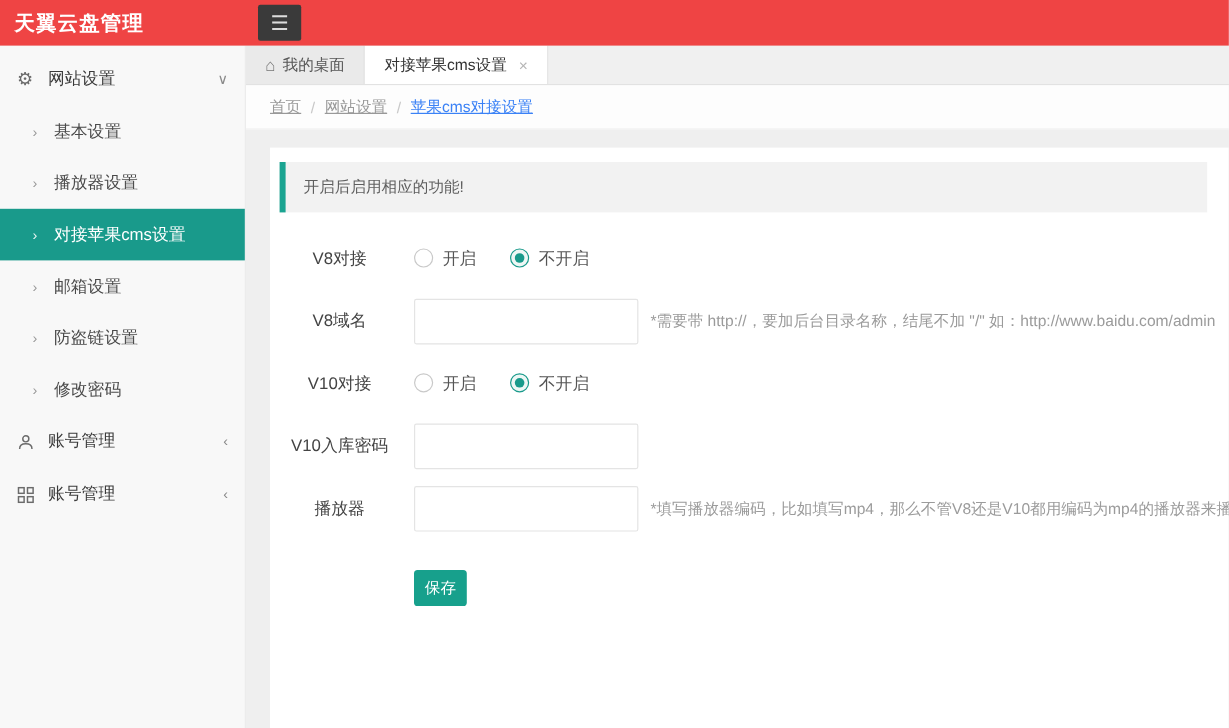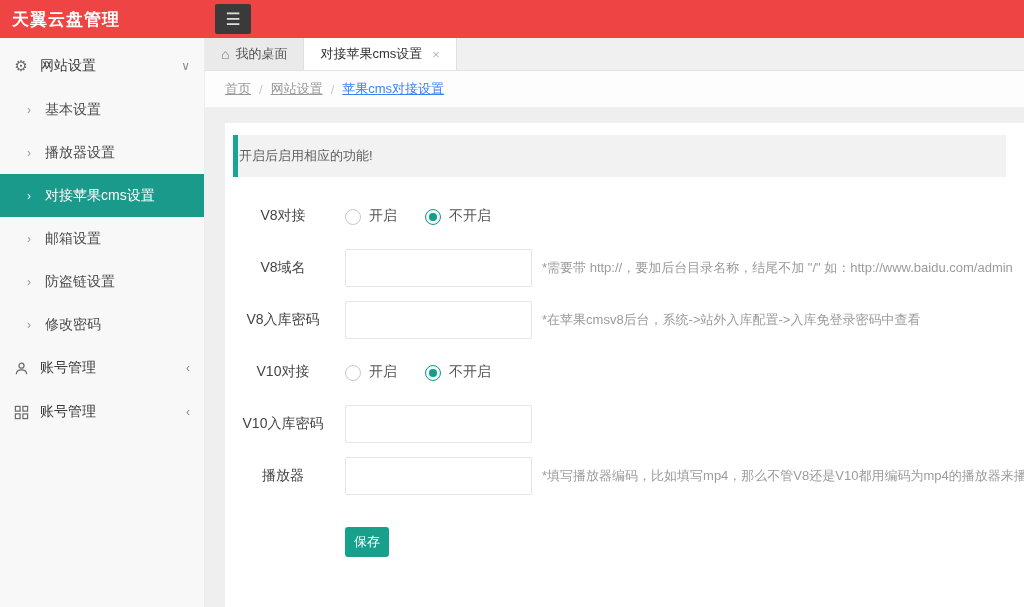--- a/index.html
+++ b/index.html
@@ -44,35 +44,35 @@
     display:flex; align-items:center; padding-left:20px; font-size:13px; }
   .crumb { color:#999; cursor:pointer;text-decoration:underline; }
   .crumb.current { color:#3b82f6; cursor:default; }
   .crumb-sep { color:#c8c8c8; margin:0 8px; }
 
   .content { position:absolute; top:71px; left:0; right:0; bottom:0;
     background:#efefef; padding:14px 0 0 20px; overflow:hidden; }
   .panel { background:#fff; min-height:100%; padding:12px 18px 20px 8px; }
 
   .notice { background:#f2f2f2; border-left:5px solid #1aa491;
-    height:42px; display:flex; align-items:center; padding-left:1px;
+    height:42px; display:flex; align-items:center; padding-left:15px;
     color:#5f5f5f; font-size:13px; }
 
   
   .form { margin-top:20px; }
   .form-row { display:flex; align-items:center; margin-bottom:14px; height:38px; }
   .form-label { width:100px; text-align:center; margin-right:12px;
     font-size:14px; color:#444; flex:none; }
   .text-input { width:187px; height:38px; border:1px solid #e4e4e4;
     border-radius:2px; background:#fff; outline:none; padding:0 10px;
     font-size:14px; color:#333; flex:none; }
   .help { margin-left:10px; font-size:13px; color:#9b9b9b; white-space:nowrap; }
 
   .radio-group { display:flex; align-items:center; }
-  .radio-opt { display:flex; align-items:flex-end; margin-right:28px; cursor:pointer; }
+  .radio-opt { display:flex; align-items:flex-start; margin-right:28px; cursor:pointer; }
   .radio-circle { width:16px; height:16px; border-radius:50%;
     border:1px solid #c9c9c9; background:#fff; margin-right:8px;
     display:flex; align-items:center; justify-content:center; flex:none; }
   .radio-opt.checked .radio-circle { border-color:#199a8b; background:#eef7f5; }
   .radio-dot { width:8px; height:8px; border-radius:50%; background:#199a8b; }
   .radio-label { font-size:14px; color:#555; }
 
   .save-btn { margin:18px 0 0 112px; width:44px; height:30px; border:none;
     background:#17a08c; color:#fff; font-size:13px; border-radius:3px;
     cursor:pointer; font-family:"Liberation Sans", sans-serif; }
@@ -195,25 +195,20 @@
         </div>
 
         
         <div class="form-row">
           <div class="form-label">V8域名</div>
           <input class="text-input" type="text" value="" style="">
           <span class="help">*需要带 http://，要加后台目录名称，结尾不加 "/" 如：http://www.baidu.com/admin</span>
         </div>
 
         
-        <div class="form-row">
-          <div class="form-label">V8入库密码</div>
-          <input class="text-input" type="text" value="" style="">
-          <span class="help">*在苹果cmsv8后台，系统-&gt;站外入库配置-&gt;入库免登录密码中查看</span>
-        </div>
 
         
         <div class="form-row">
           <div class="form-label">V10对接</div>
           <div class="radio-group">
             <div class="radio-opt">
               <span class="radio-circle"></span>
               <span class="radio-label">开启</span>
             </div>
             <div class="radio-opt checked">

